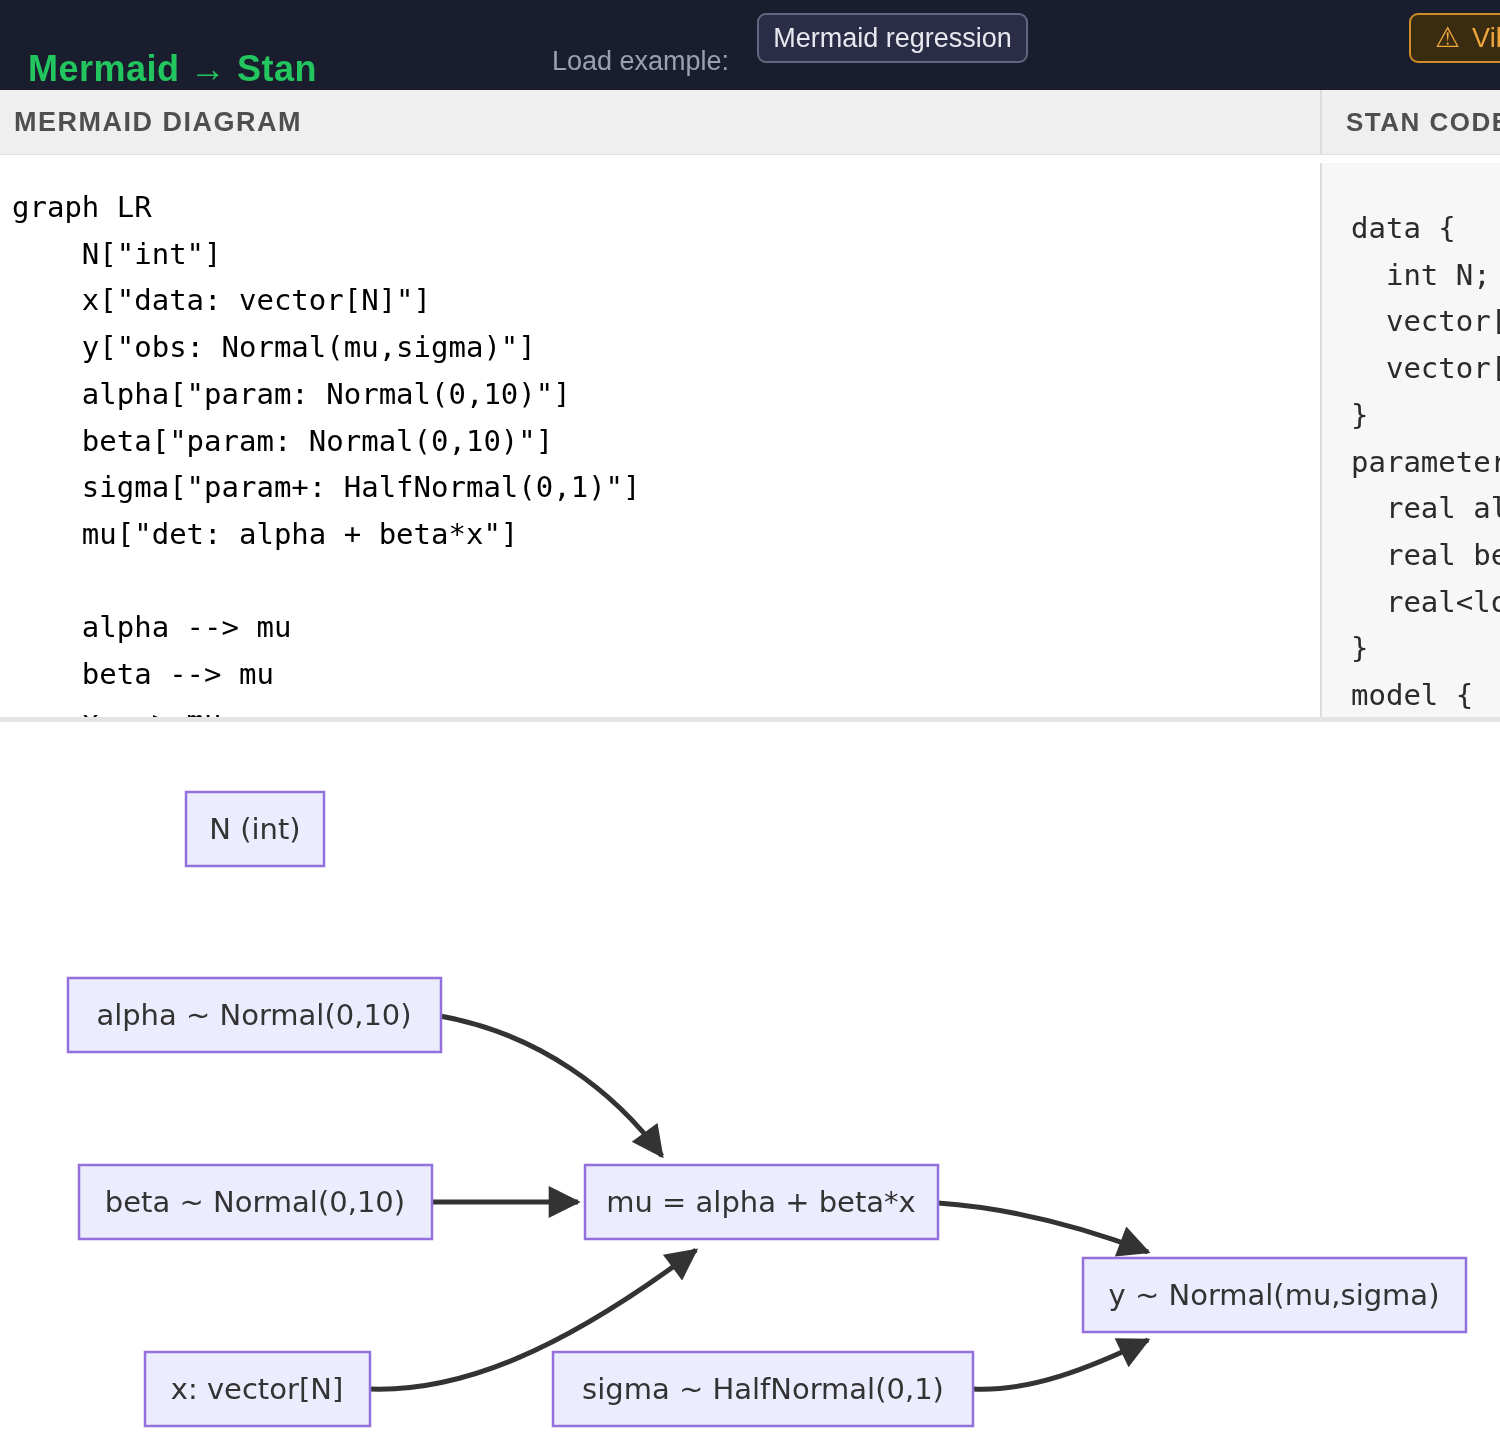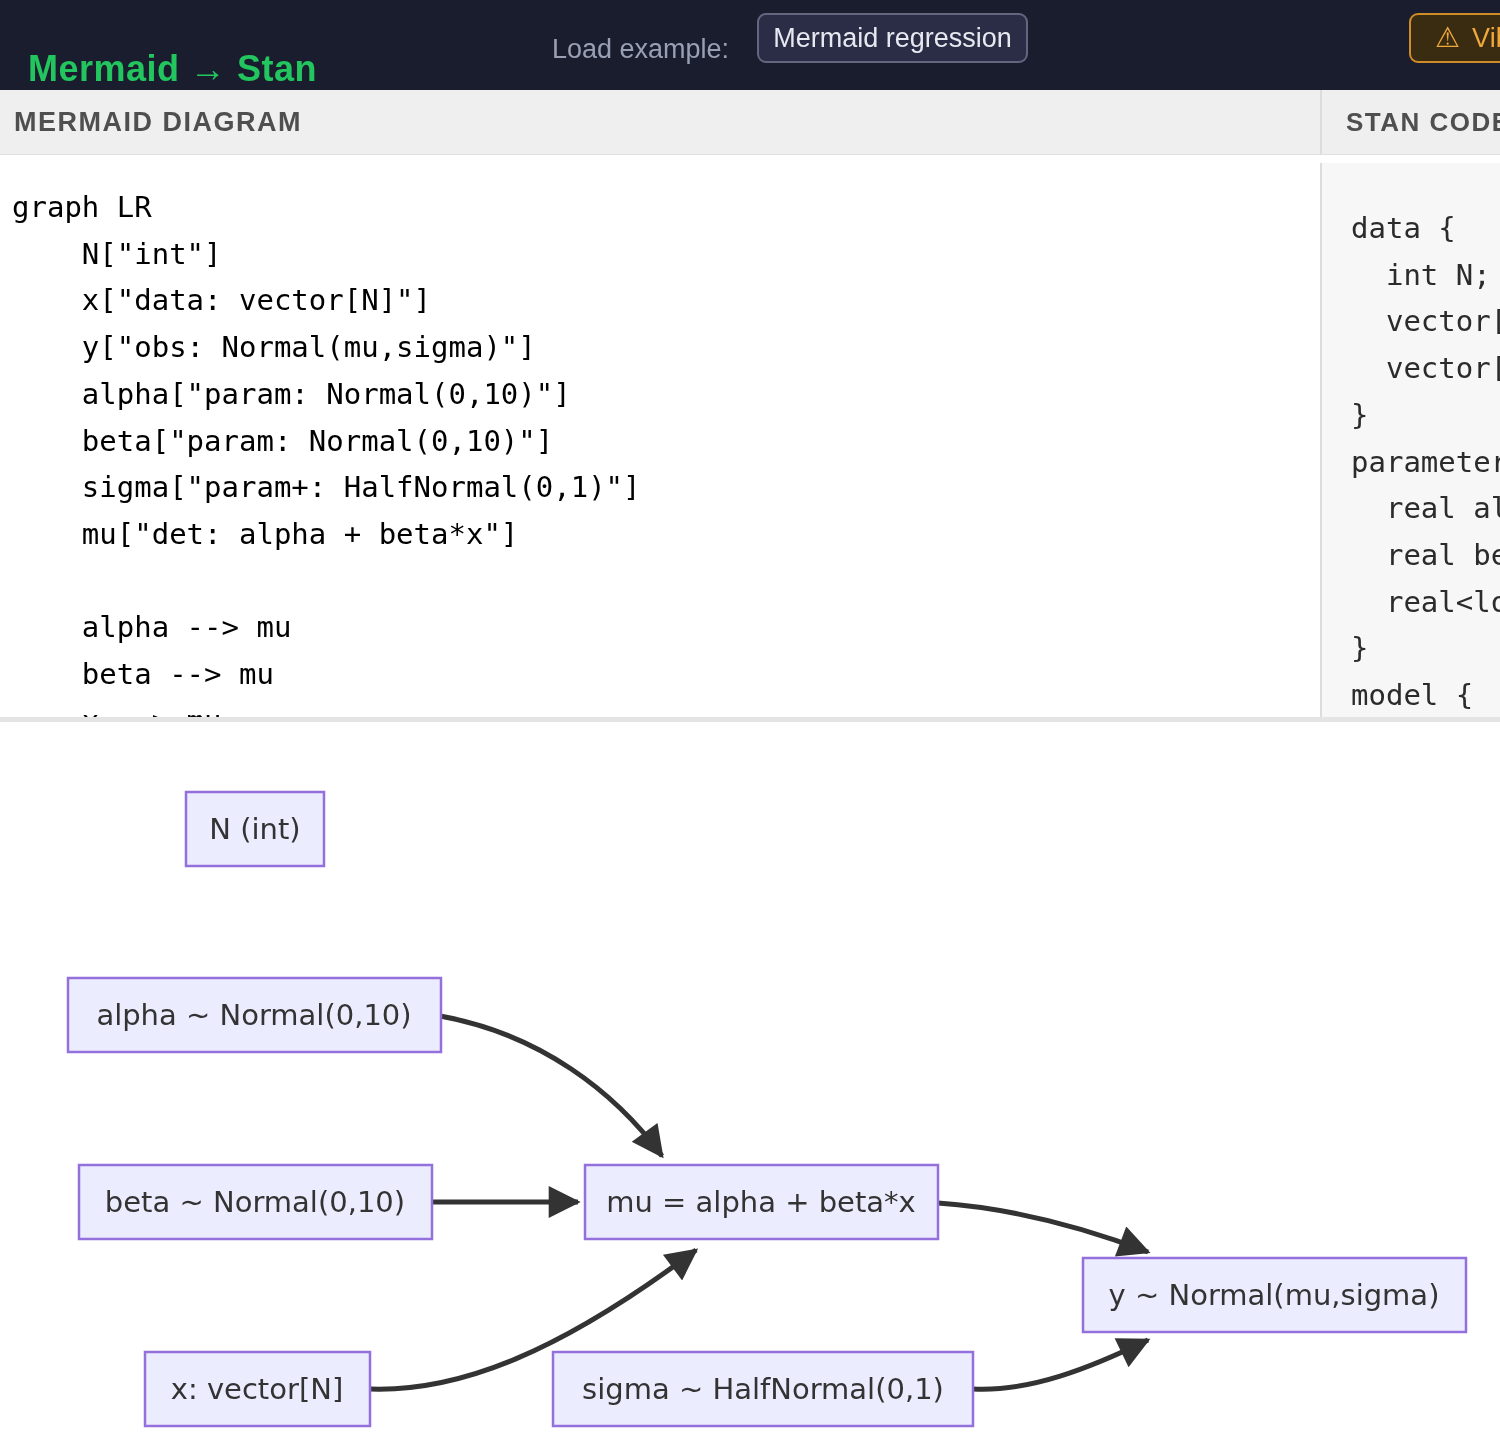--- a/index.html
+++ b/index.html
@@ -26,21 +26,21 @@
     line-height: 90px;
     color: #22c55e;
     font-size: 36px;
     font-weight: 700;
     letter-spacing: 0.5px;
     white-space: nowrap;
     margin-top: 24px;
   }
   .load-example {
     position: absolute;
-    left: 552px; top: 4px;
+    left: 552px; top: 16px;
     height: 90px;
     line-height: 90px;
     color: #9aa0b3;
     font-size: 27px;
     white-space: nowrap;
   }
   .hdr-btn {
     position: absolute;
     top: 13px;
     height: 50px;

